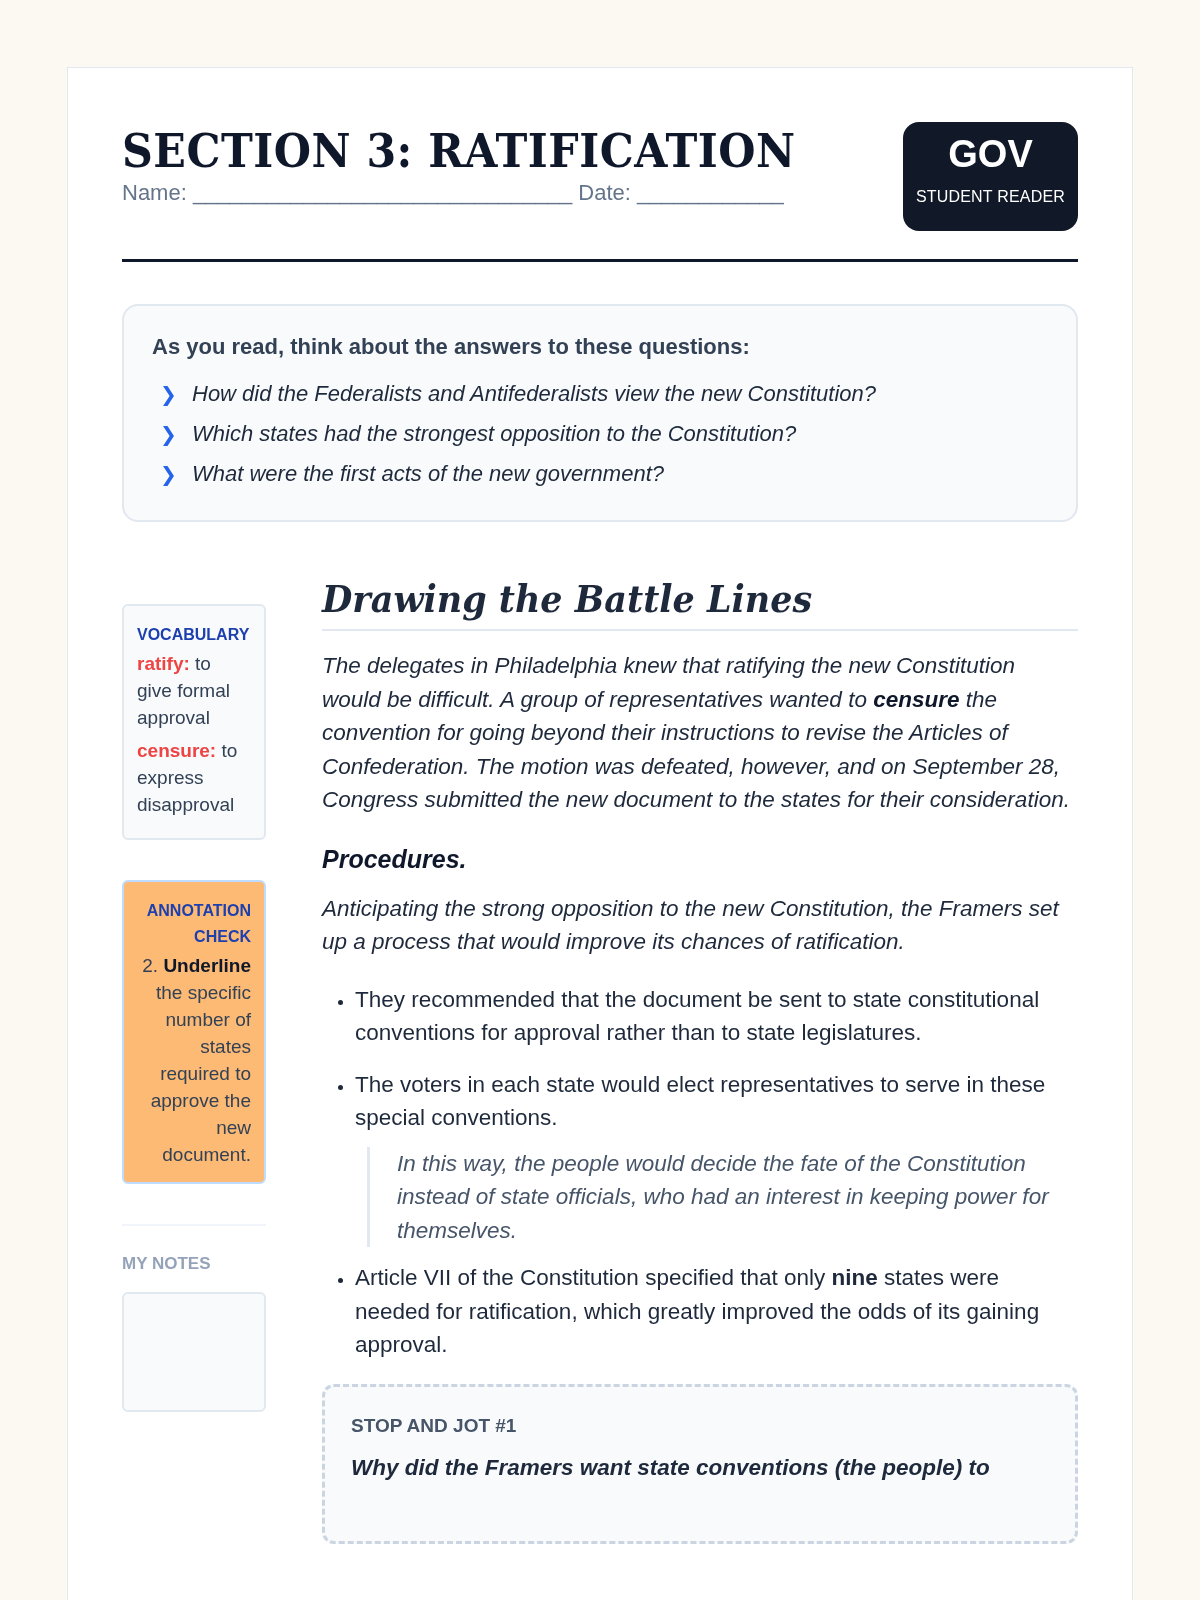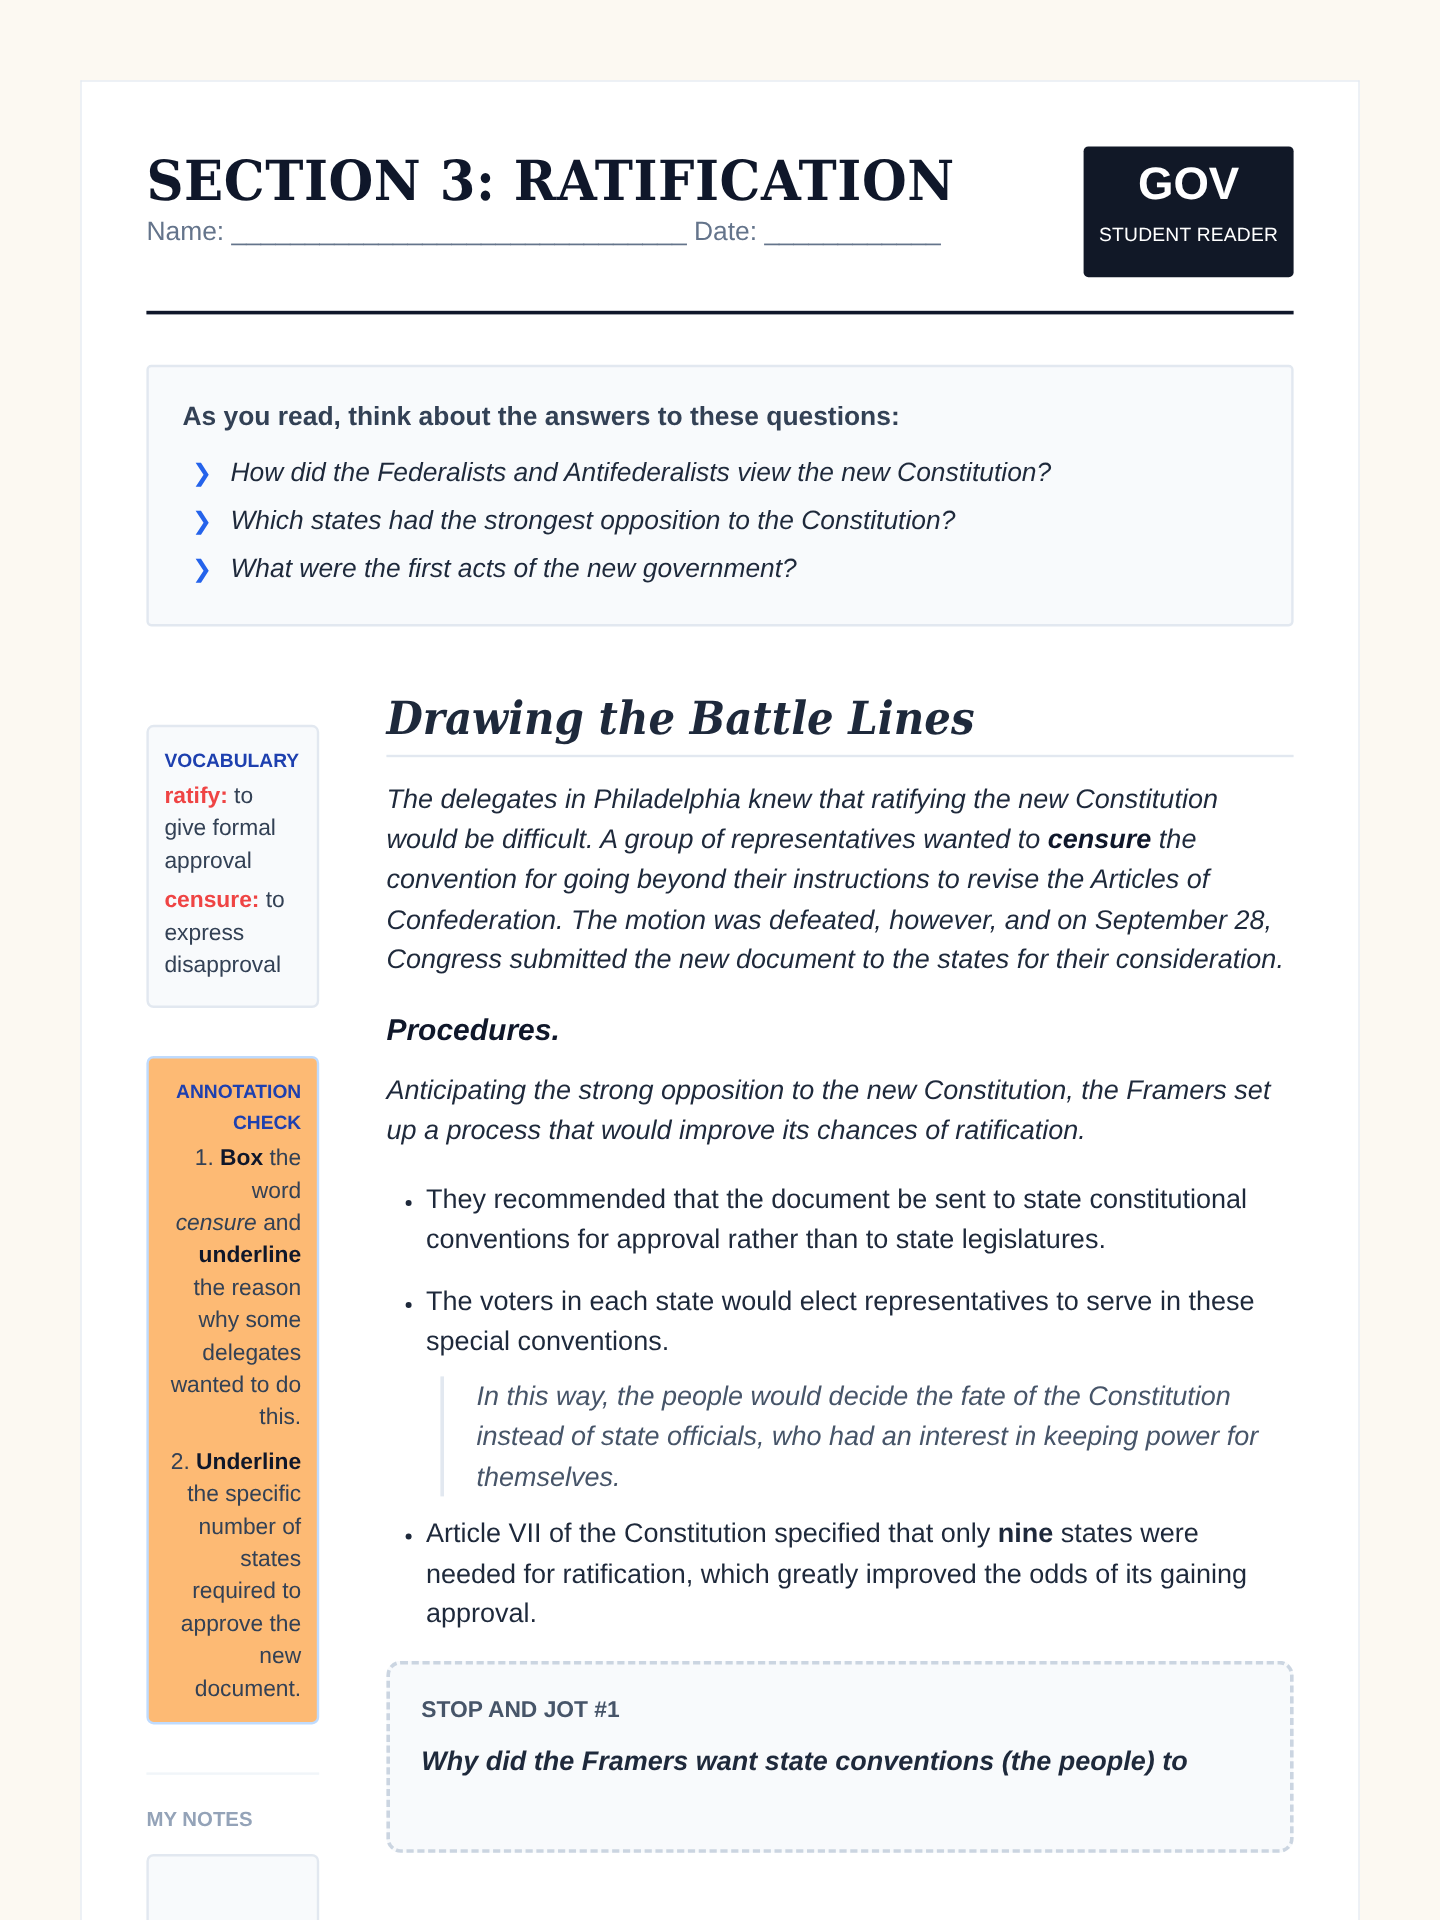--- a/index.html
+++ b/index.html
@@ -37,34 +37,34 @@
   }
   .namedate {
     position: absolute; left: 0; top: 58px;
     font-size: 22px; color: #64748b;
     white-space: nowrap;
   }
   .badge {
     position: absolute; right: 0; top: 0;
     width: 175px; height: 109px;
     background: #111827;
-    border-radius: 4px;
+    border-radius: 16px;
     color: #fff;
     text-align: center;
   }
   .badge .big { font-size: 38px; font-weight: bold; margin-top: 12px; line-height: 40px; }
   .badge .small { font-size: 16px; margin-top: 14px; letter-spacing: 0.2px; }
 
   .questions {
     position: absolute;
     left: 54px; top: 236px;
     width: 956px; height: 218px;
     background: #f8fafc;
     border: 2px solid #e2e8f0;
-    border-radius: 4px;
+    border-radius: 16px;
     padding: 28px 28px;
   }
   .questions .qhead {
     font-size: 22px; font-weight: bold; color: #334155;
     margin-bottom: 14px;
   }
   .questions ul { list-style: none; }
   .questions li {
     display: flex; align-items: center;
     font-size: 22px; font-style: italic; color: #1e293b;
@@ -188,23 +188,20 @@
         <b>ratify:</b><span> to give formal approval</span>
       </div>
       <div class="term">
         <b>censure:</b><span> to express disapproval</span>
       </div>
     </div>
 
     <div class="annot">
       <div class="side-label">ANNOTATION CHECK</div>
       <p>
-        <span>1. </span><b>Box</b><span> the word </span><i>censure</i><span> and </span><b>underline</b><span> the reason why some delegates wanted to do this.</span>
-      </p>
-      <p>
         <span>2. </span><b>Underline</b><span> the specific number of states required to approve the new document.</span>
       </p>
     </div>
 
     <div class="side-divider"></div>
     <div class="notes-label">MY NOTES</div>
     <div class="notes-box"></div>
   </div>
 
   <div class="main">

